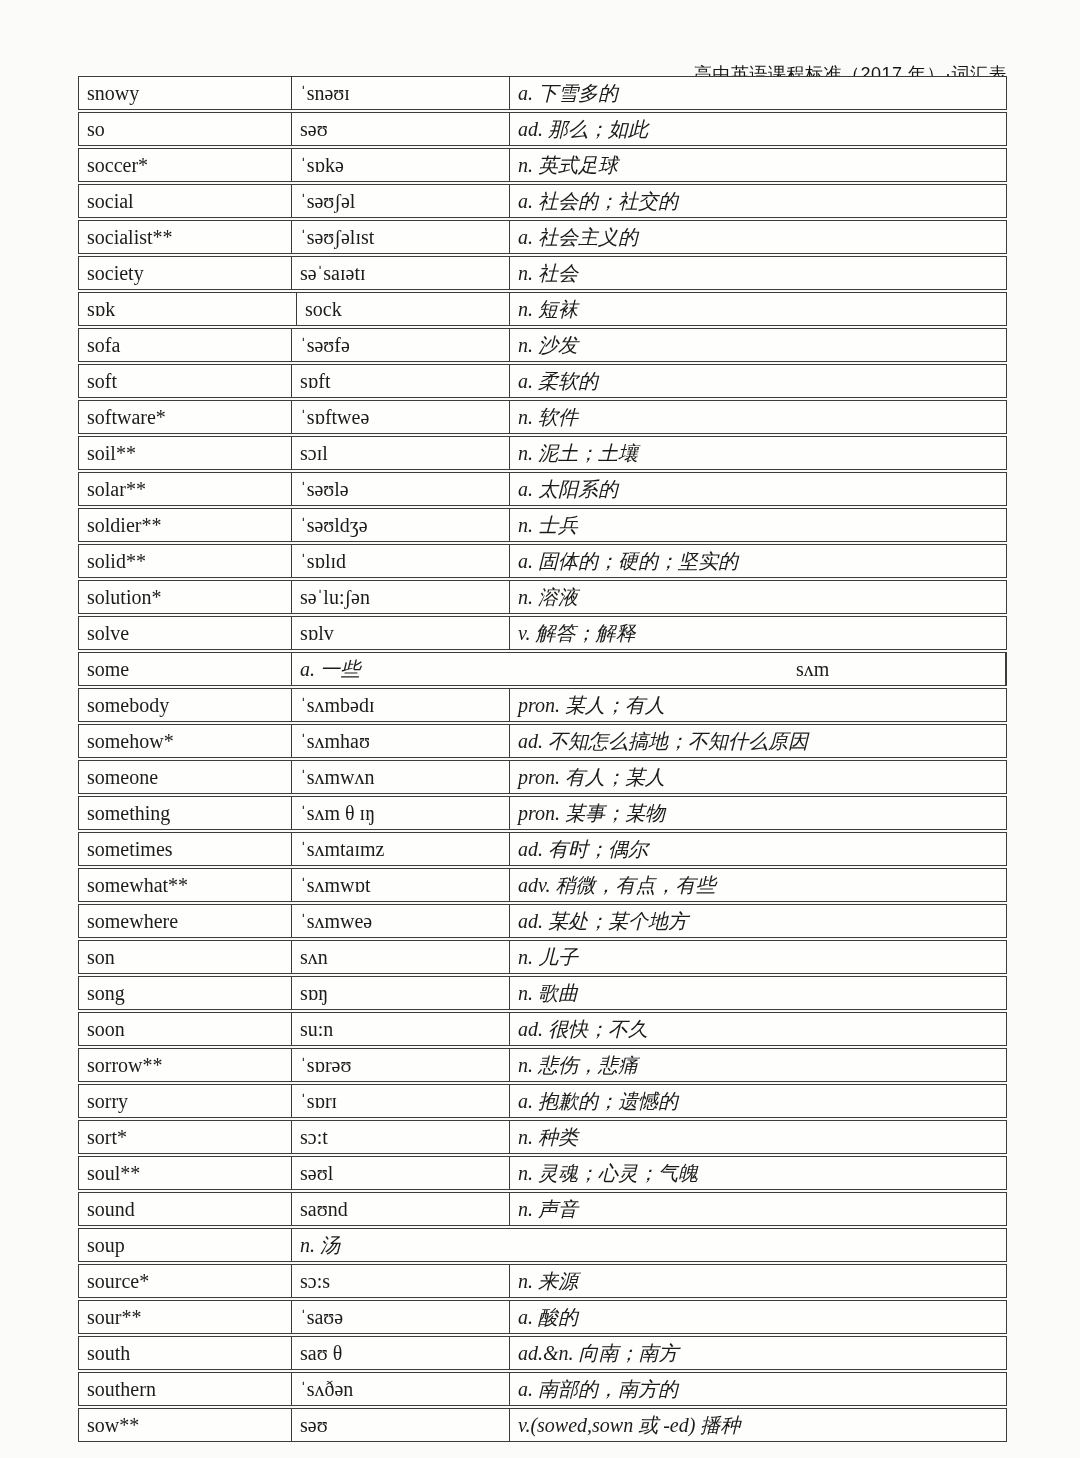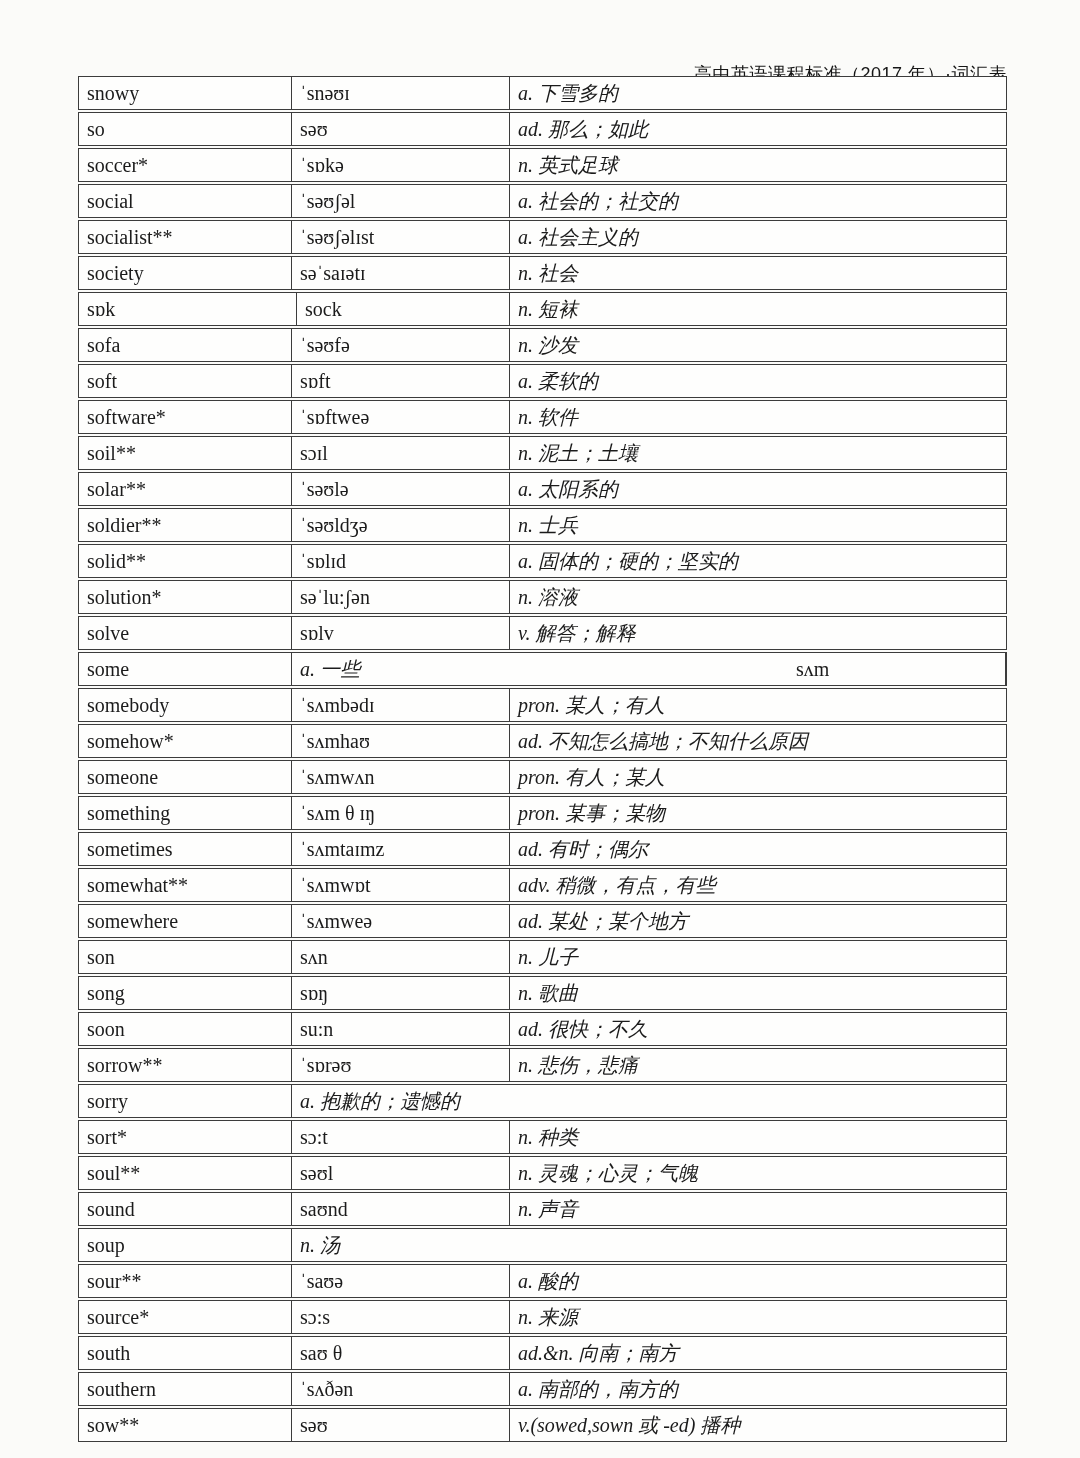--- a/index.html
+++ b/index.html
@@ -209,20 +209,21 @@
         <div class="cell ipa">su:n</div>
         <div class="cell def">ad. 很快；不久</div>
       </div>
       <div class="row">
         <div class="cell word">sorrow**</div>
         <div class="cell ipa">ˈsɒrəʊ</div>
         <div class="cell def">n. 悲伤，悲痛</div>
       </div>
       <div class="row">
         <div class="cell word">sorry</div>
+        <div class="cell ipa">ˈsɒrɪ</div>
         <div class="cell def">a. 抱歉的；遗憾的</div>
       </div>
       <div class="row">
         <div class="cell word">sort*</div>
         <div class="cell ipa">sɔ:t</div>
         <div class="cell def">n. 种类</div>
       </div>
       <div class="row">
         <div class="cell word">soul**</div>
         <div class="cell ipa">səʊl</div>
@@ -231,28 +232,28 @@
       <div class="row">
         <div class="cell word">sound</div>
         <div class="cell ipa">saʊnd</div>
         <div class="cell def">n. 声音</div>
       </div>
       <div class="row">
         <div class="cell word">soup</div>
         <div class="cell def">n. 汤</div>
       </div>
       <div class="row">
+        <div class="cell word">source*</div>
+        <div class="cell ipa">sɔ:s</div>
+        <div class="cell def">n. 来源</div>
+      </div>
+      <div class="row">
         <div class="cell word">sour**</div>
         <div class="cell ipa">ˈsaʊə</div>
         <div class="cell def">a. 酸的</div>
-      </div>
-      <div class="row">
-        <div class="cell word">source*</div>
-        <div class="cell ipa">sɔ:s</div>
-        <div class="cell def">n. 来源</div>
       </div>
       <div class="row">
         <div class="cell word">south</div>
         <div class="cell ipa">saʊ θ</div>
         <div class="cell def">ad.&amp;n. 向南；南方</div>
       </div>
       <div class="row">
         <div class="cell word">southern</div>
         <div class="cell ipa">ˈsʌðən</div>
         <div class="cell def">a. 南部的，南方的</div>

